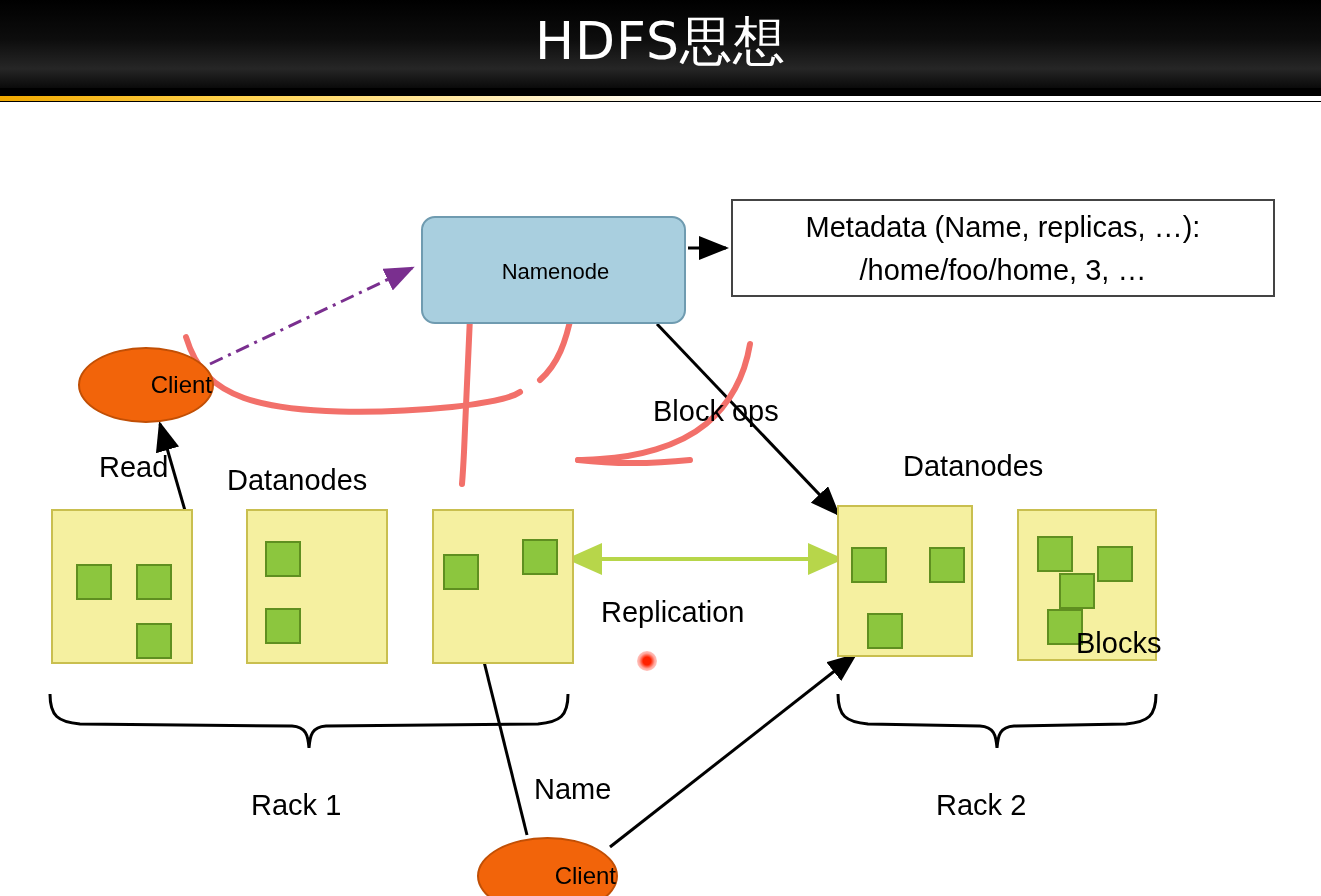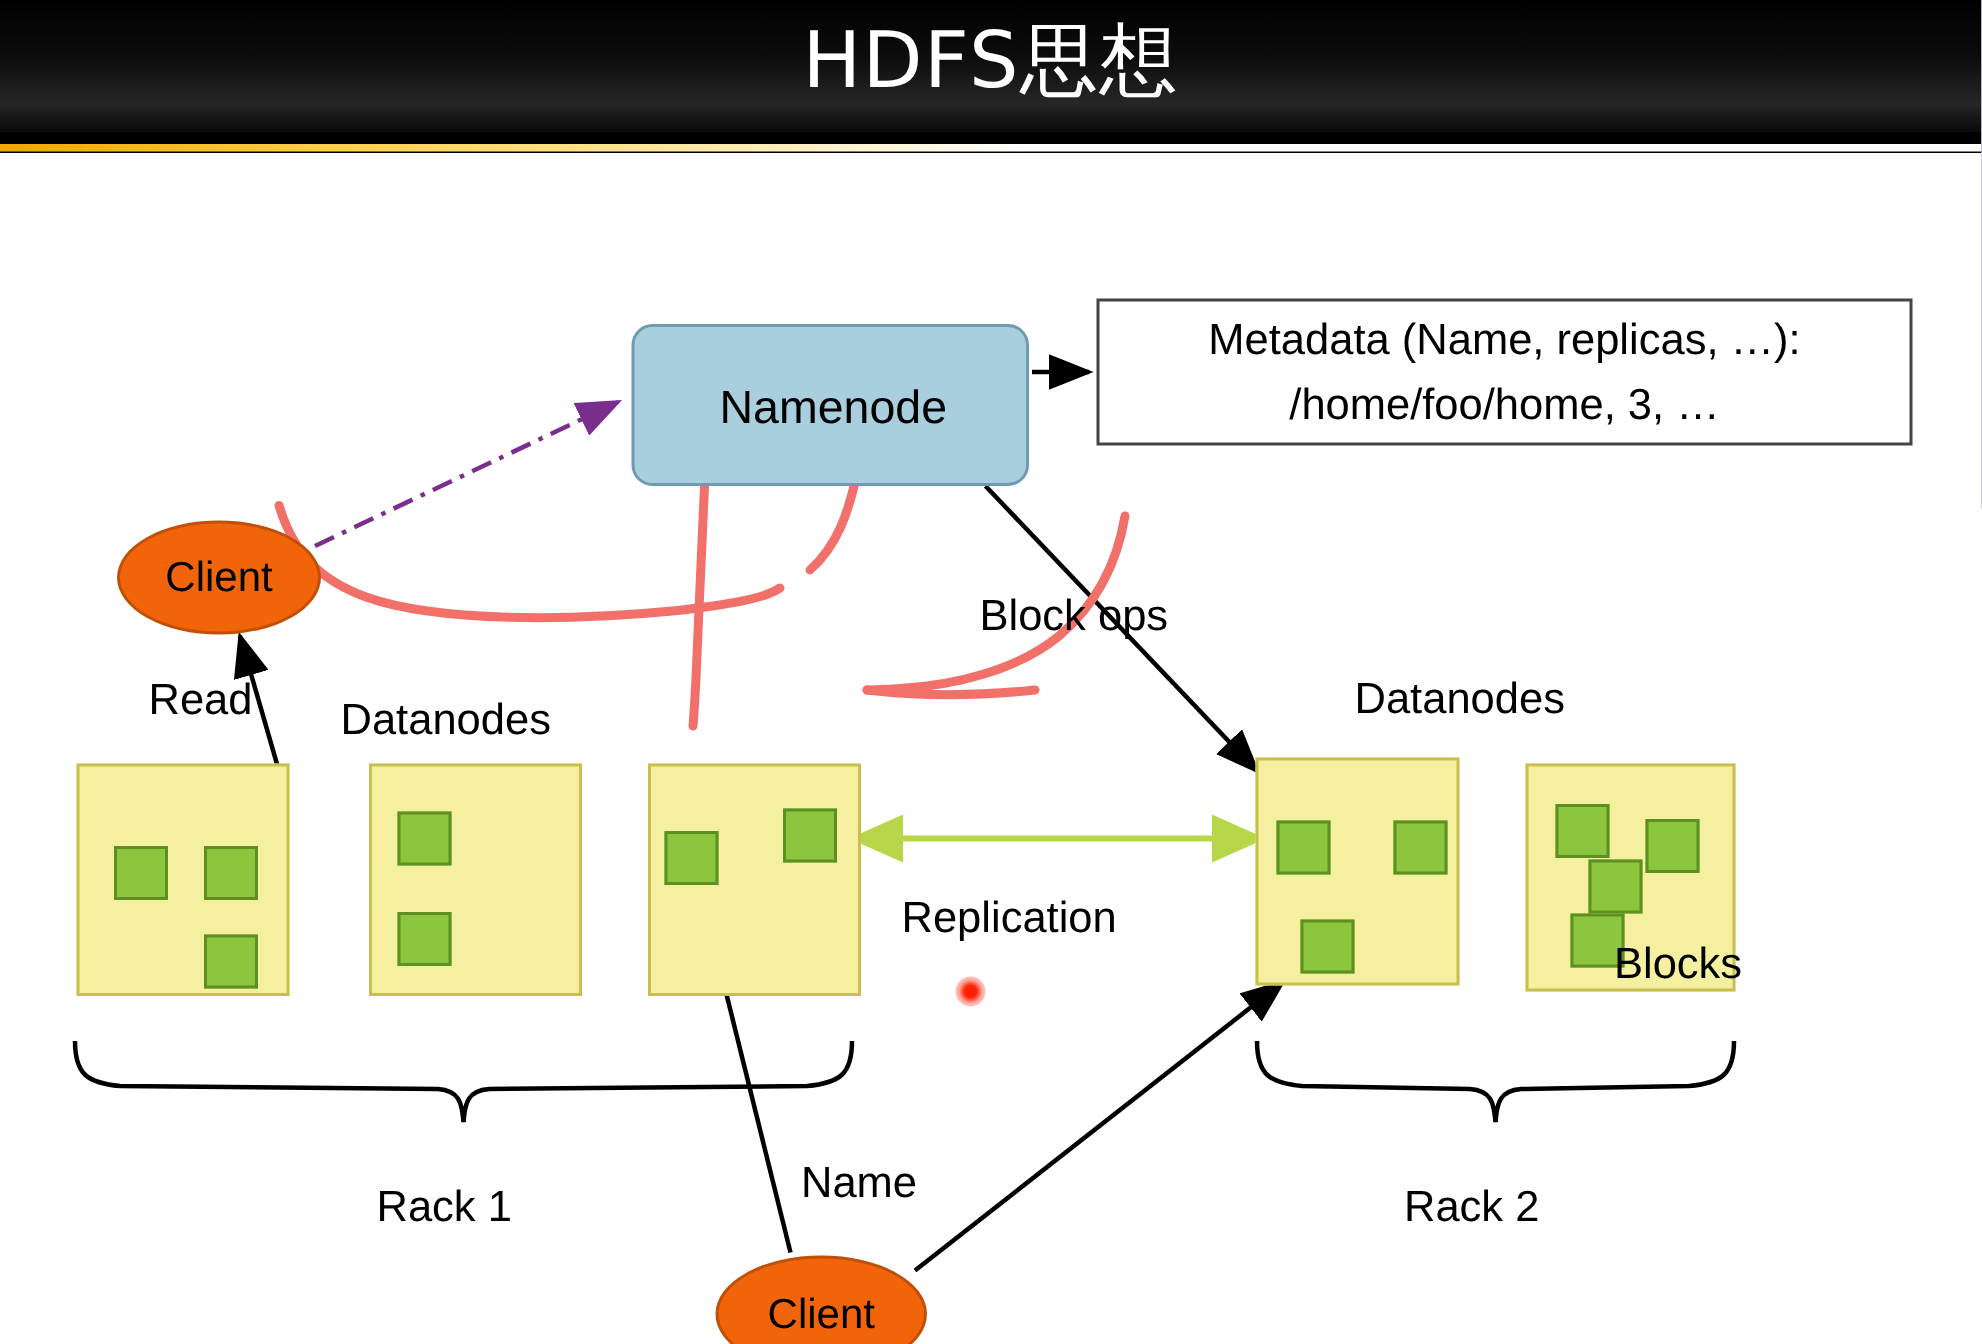--- a/index.html
+++ b/index.html
@@ -76,21 +76,21 @@
     background: #a9cfdf;
     border: 2px solid #6f9bb0;
     border-radius: 14px;
   }
   #namenode-label {
     position: absolute;
     left: 0; top: 0;
     width: 265px; height: 108px;
     line-height: 108px;
     text-align: center;
-    font-size: 31px;
+    font-size: 22px;
     color: #000000;
     white-space: nowrap;
   }
   #metadata-box {
     left: 731px; top: 97px;
     width: 544px; height: 98px;
     background: #ffffff;
     border: 2px solid #444444;
   }
   #metadata-box .line {
@@ -121,22 +121,22 @@
   .client {
     position: absolute;
     background: #f2640a;
     border: 2px solid #c14f05;
     border-radius: 50%;
     box-sizing: border-box;
   }
   .client span {
     display: block;
     width: 100%;
-    text-align: center;
-    font-size: 28px;
+    text-align: right;
+    font-size: 24px;
     color: #000000;
     white-space: nowrap;
   }
   #client-read {
     left: 78px; top: 245px;
     width: 136px; height: 76px;
   }
   #client-read span { line-height: 72px; }
   #client-write {
     left: 477px; top: 735px;

